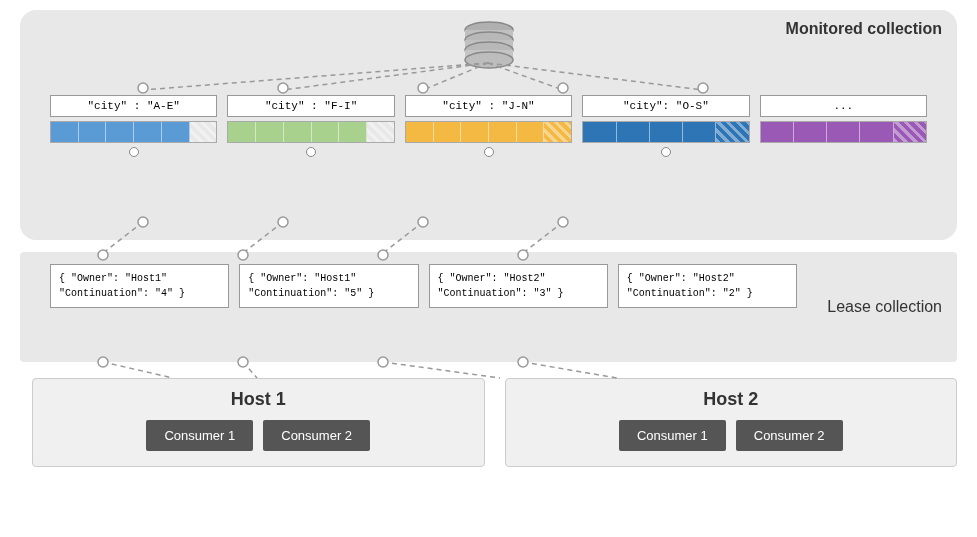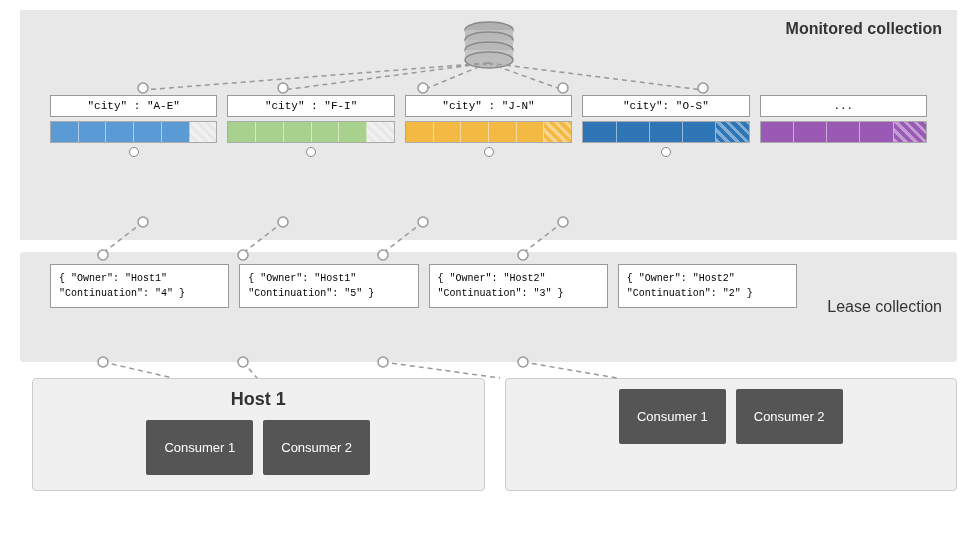--- a/index.html
+++ b/index.html
@@ -21,21 +21,21 @@
     }
 
     
     .monitored-section {
       position: absolute;
       top: 10px;
       left: 20px;
       right: 20px;
       height: 230px;
       background: #e8e8e8;
-      border-radius: 0;
+      border-radius: 16px;
     }
 
     .monitored-label {
       position: absolute;
       top: 10px;
       right: 15px;
       font-size: 16px;
       font-weight: 600;
       color: #333;
     }
@@ -195,21 +195,21 @@
 
     .consumer-buttons {
       display: flex;
       gap: 10px;
       justify-content: center;
     }
 
     .consumer-btn {
       background: #555;
       color: white;
-      padding: 20px 18px;
+      padding: 8px 18px;
       font-size: 13px;
       font-weight: 500;
       border: none;
       border-radius: 2px;
       cursor: pointer;
     }
 
     
     .lines-overlay {
       position: absolute;
@@ -335,20 +335,21 @@
 
   <div class="hosts-container">
     <div class="host-section">
       <div class="host-title">Host 1</div>
       <div class="consumer-buttons">
         <button class="consumer-btn">Consumer 1</button>
         <button class="consumer-btn">Consumer 2</button>
       </div>
     </div>
     <div class="host-section">
+      <div class="host-title">Host 2</div>
       <div class="consumer-buttons">
         <button class="consumer-btn">Consumer 1</button>
         <button class="consumer-btn">Consumer 2</button>
       </div>
     </div>
   </div>
 
   <svg class="lines-overlay" xmlns="http://www.w3.org/2000/svg">
 
     <line x1="488" y1="63" x2="143" y2="90" stroke="#999" stroke-width="1.5" stroke-dasharray="5,4"></line>

